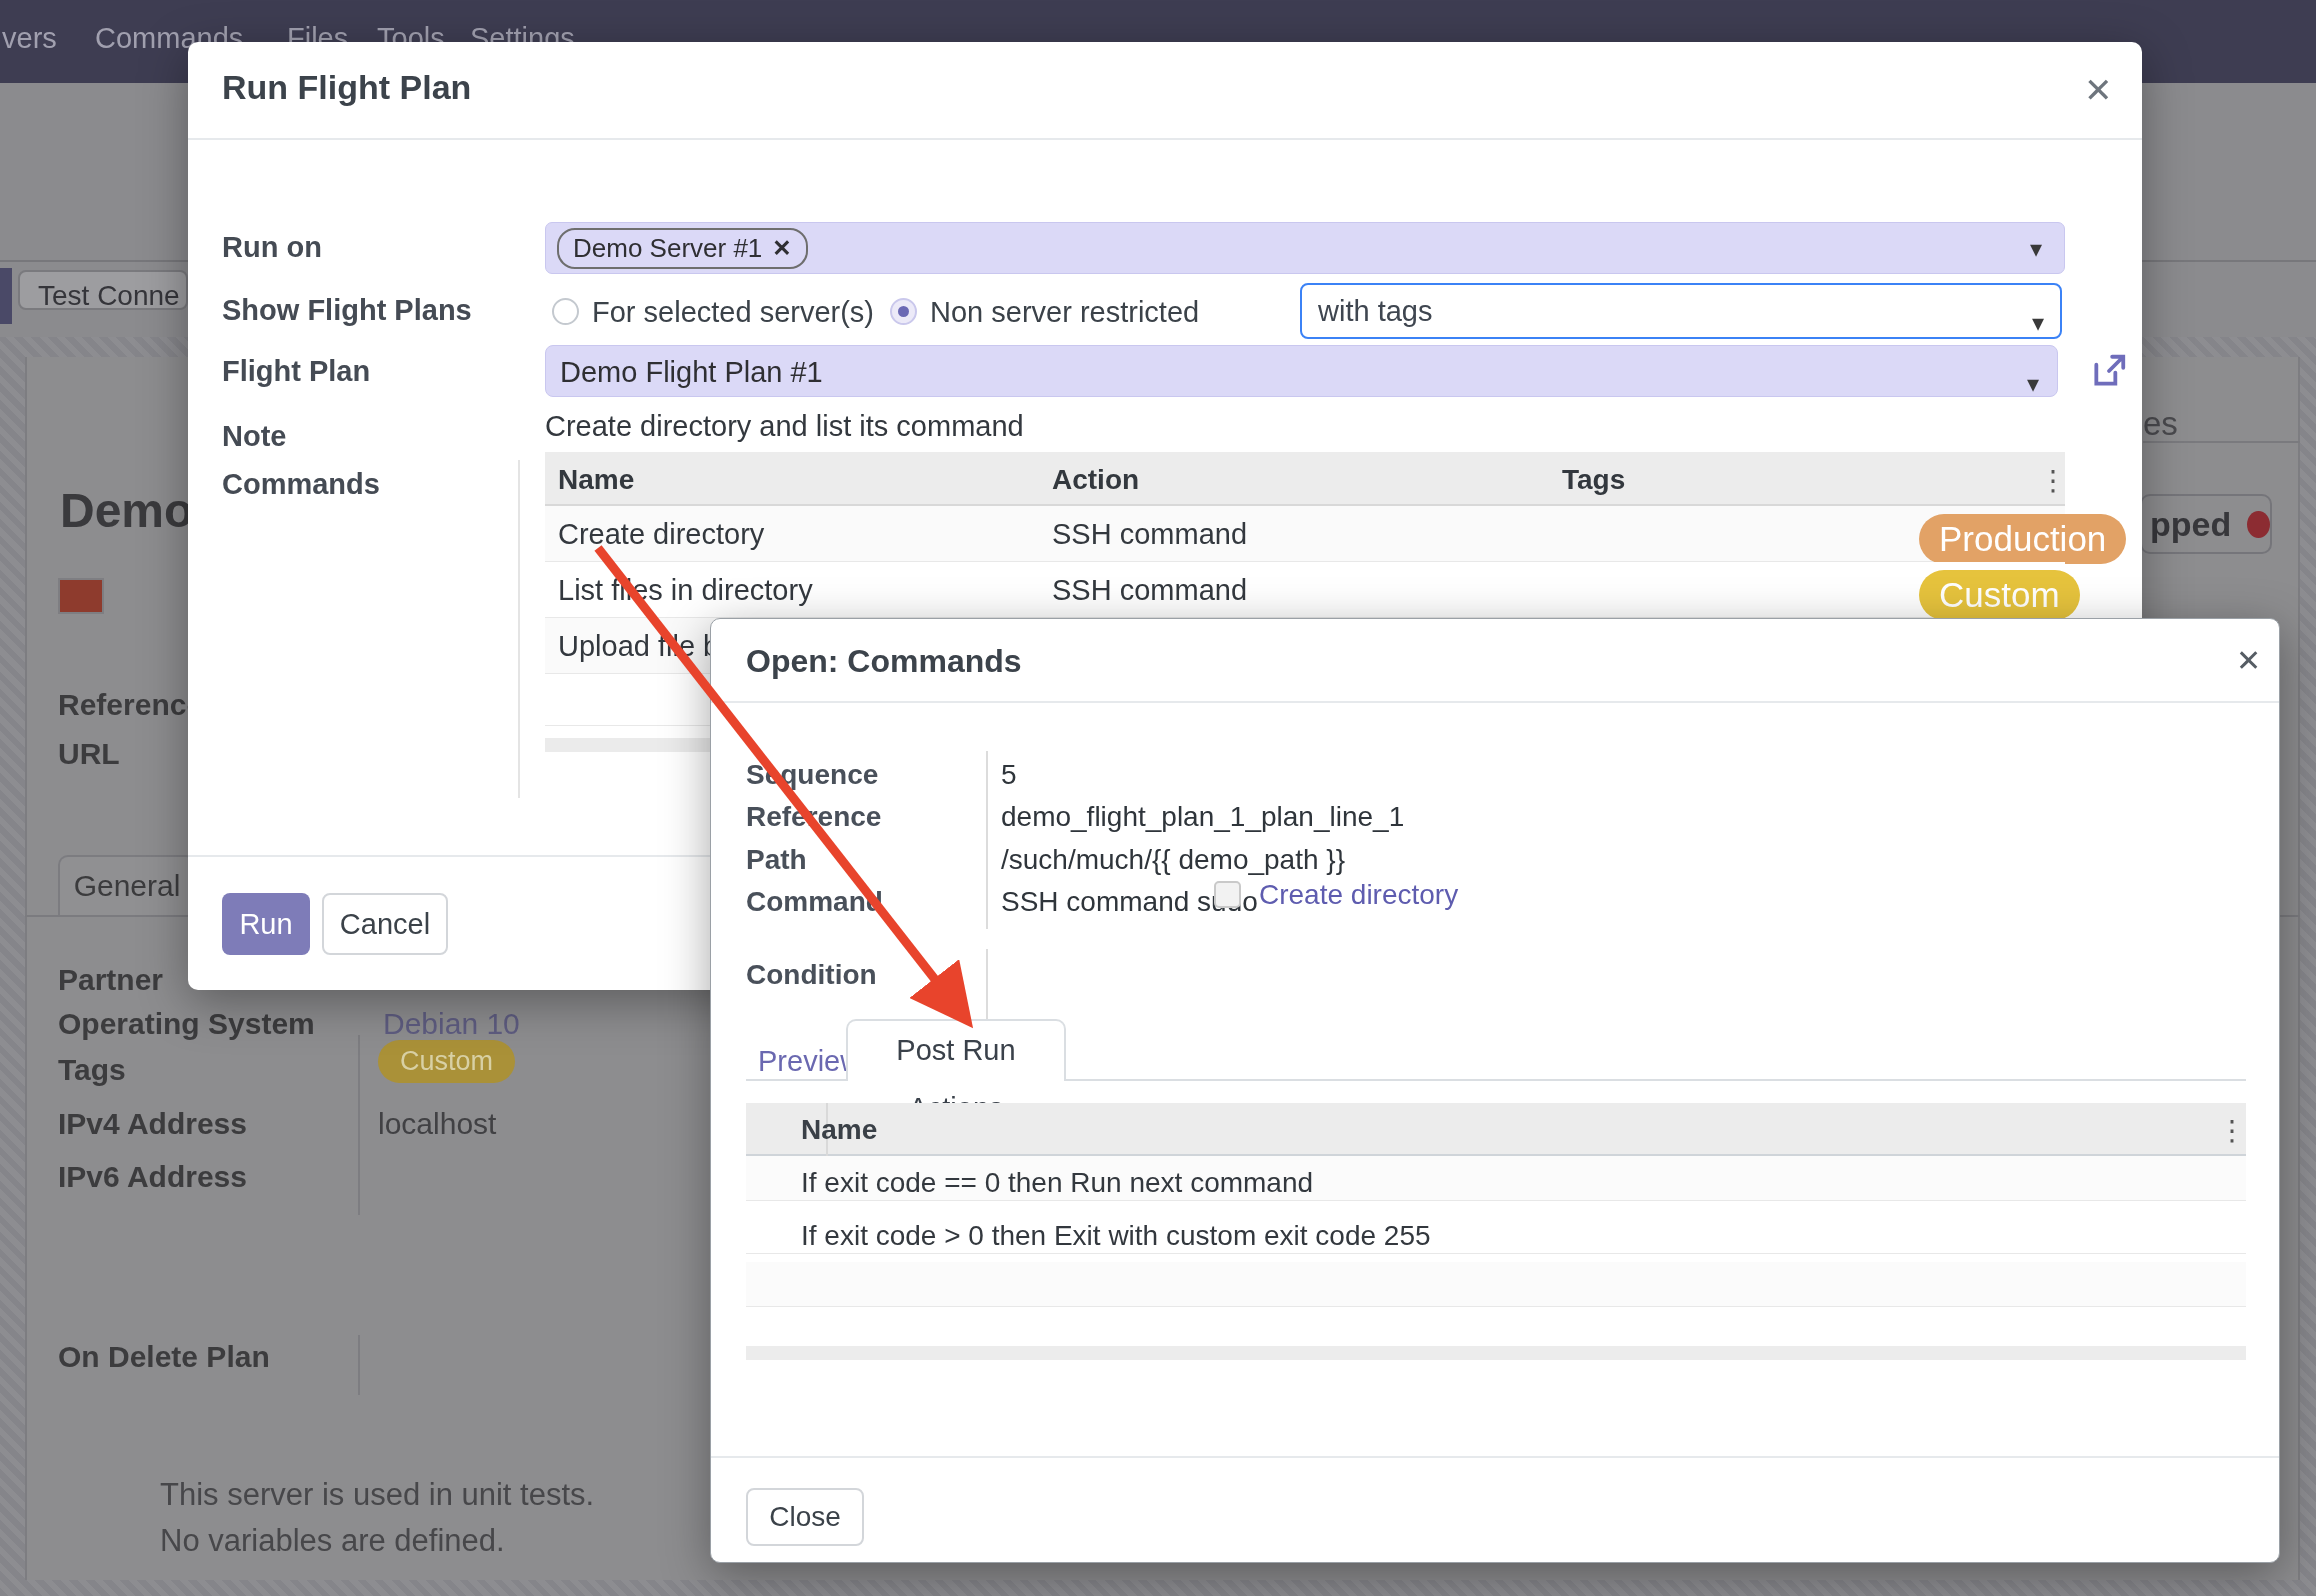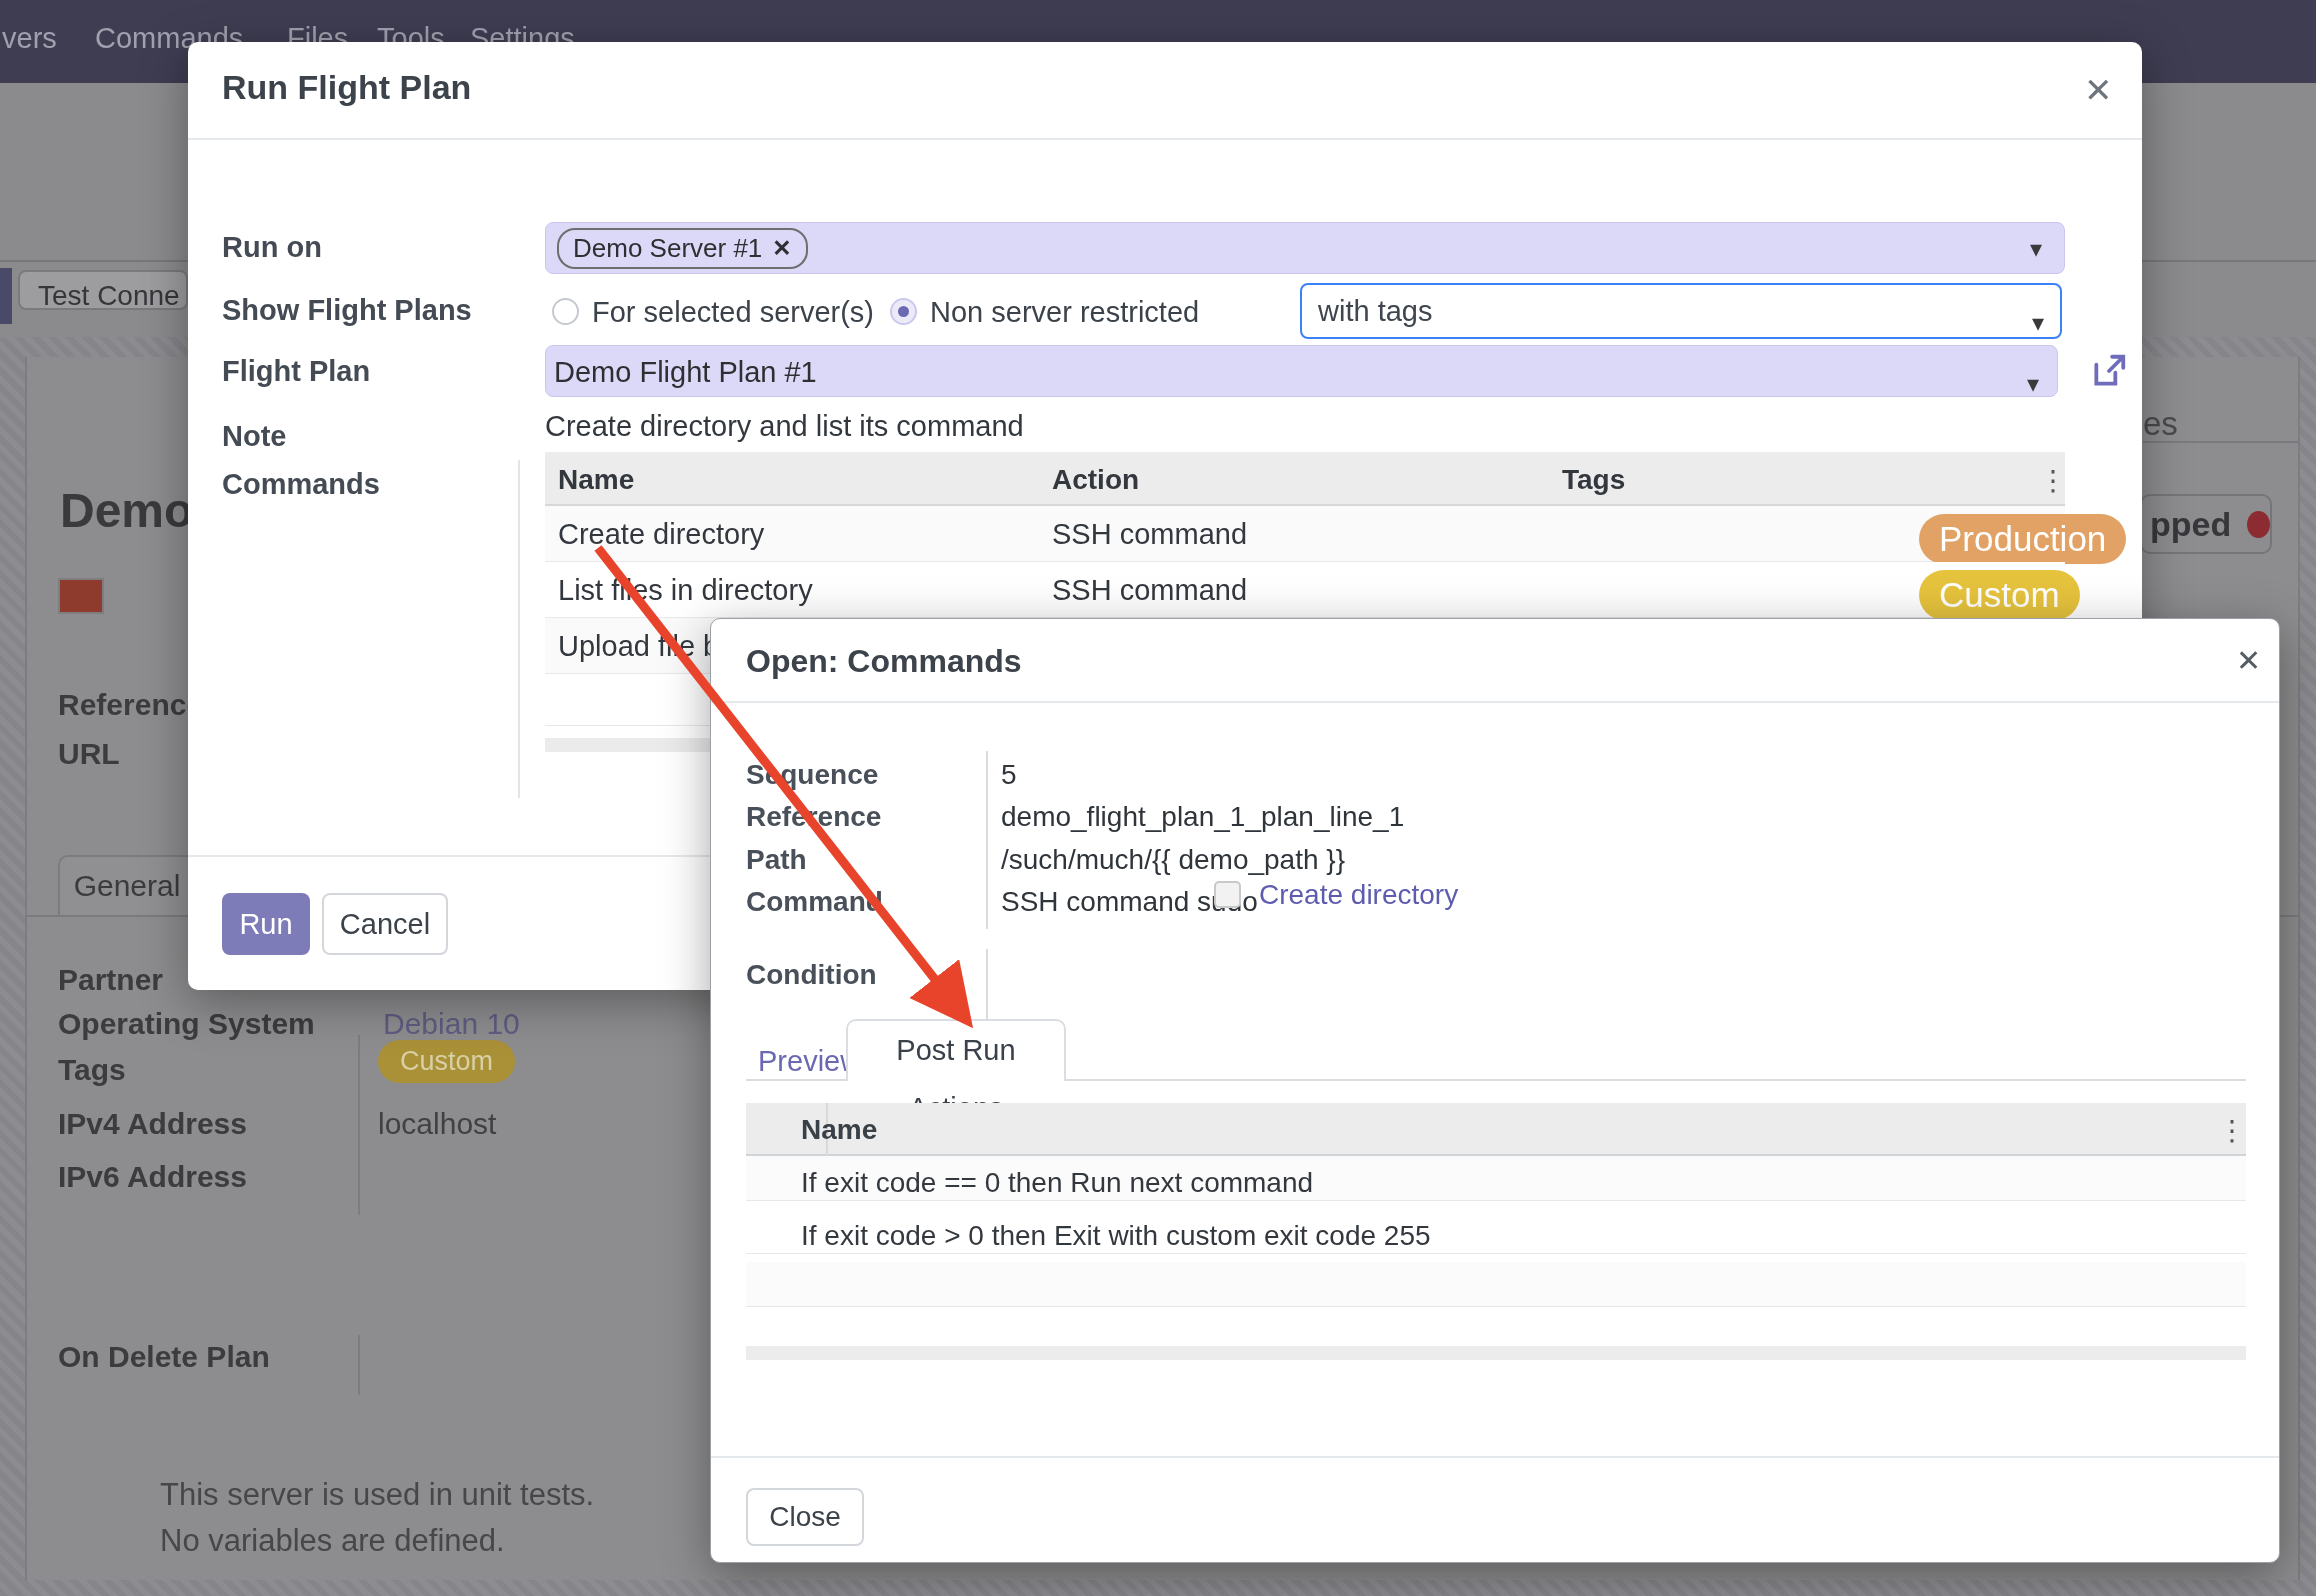--- a/index.html
+++ b/index.html
@@ -40,34 +40,34 @@
   .status-dot { width:27px; height:27px; border-radius:50%; margin-left:16px; }
 
   
   .run-modal { left:188px; top:42px; width:1954px; height:948px; background:#fff;
       border-radius:10px; box-shadow:0 12px 48px rgba(0,0,0,.35); z-index:10; }
   .rm-title { left:34px; top:26px; font-size:34px; font-weight:700; color:#3c434b; }
   .modal-close { font-size:34px; color:#6e757d; cursor:pointer; }
   .rm-hdiv { left:0; top:96px; width:1954px; height:2px; background:#e6e9ec; }
   .rm-label { position:absolute; left:34px; font-size:29px; font-weight:700; color:#454b54; white-space:nowrap; }
   .sel-purple { background:#dbd9f7; border:1px solid #c9c7ef; border-radius:8px; }
-  .run-on-select { left:357px; top:180px; width:1520px; height:52px; display:flex; align-items:center; }
+  .run-on-select { left:357px; top:180px; width:1520px; height:52px; display:flex; align-items:center;border-radius:7px; }
   .chip { margin-left:11px; display:inline-flex; align-items:center; gap:10px; padding:3px 14px;
       border:2px solid #6e6e6e; border-radius:18px; font-size:26px; color:#2f2f33; }
   .chip .x { font-weight:700; font-size:23px; }
   .chev { position:absolute; font-size:24px; color:#3a3a3a; }
   .radio { position:absolute; width:27px; height:27px; border-radius:50%; background:#fff; border:2px solid #c4c9cf; }
   .radio.checked { background:#eceaf8; border:2px solid #cac8ec; }
   .radio.checked::after { content:""; position:absolute; left:6px; top:6px; width:11px; height:11px;
       border-radius:50%; background:#6b69b4; }
   .radio-label { position:absolute; font-size:29px; color:#3b4249; white-space:nowrap; }
   .with-tags { left:1112px; top:241px; width:762px; height:56px; border:2px solid #3b82f6;
       border-radius:8px; font-size:29px; color:#3f4650; line-height:52px; padding-left:16px; }
   .fp-select { left:357px; top:303px; width:1513px; height:52px; font-size:29px; color:#2f2f33;
-      line-height:52px; padding-left:8px; }
+      line-height:52px; padding-left:14px; }
   .desc { left:357px; top:368px; font-size:29px; color:#33383e; }
   .rm-vline { left:330px; top:418px; width:2px; height:338px; background:#e4e4e4; }
   .tbl-head { background:#ececec; border-bottom:2px solid #d8d8d8; }
   .tbl-head .h { position:absolute; font-size:28px; font-weight:700; color:#33383e; top:12px; }
   .dots { position:absolute; font-size:28px; color:#555; }
   .trow { position:absolute; left:357px; width:1520px; height:56px; border-bottom:1px solid #e8e8e8; }
   .trow .c { position:absolute; top:12px; font-size:29px; color:#33383e; white-space:nowrap; }
   .tag-badge { position:absolute; left:1374px; top:8px; padding:5px 20px; border-radius:999px;
       color:#fff; font-size:35px; white-space:nowrap; }
   .tbl-foot { left:357px; top:696px; width:1520px; height:14px; background:#ebebeb; }

